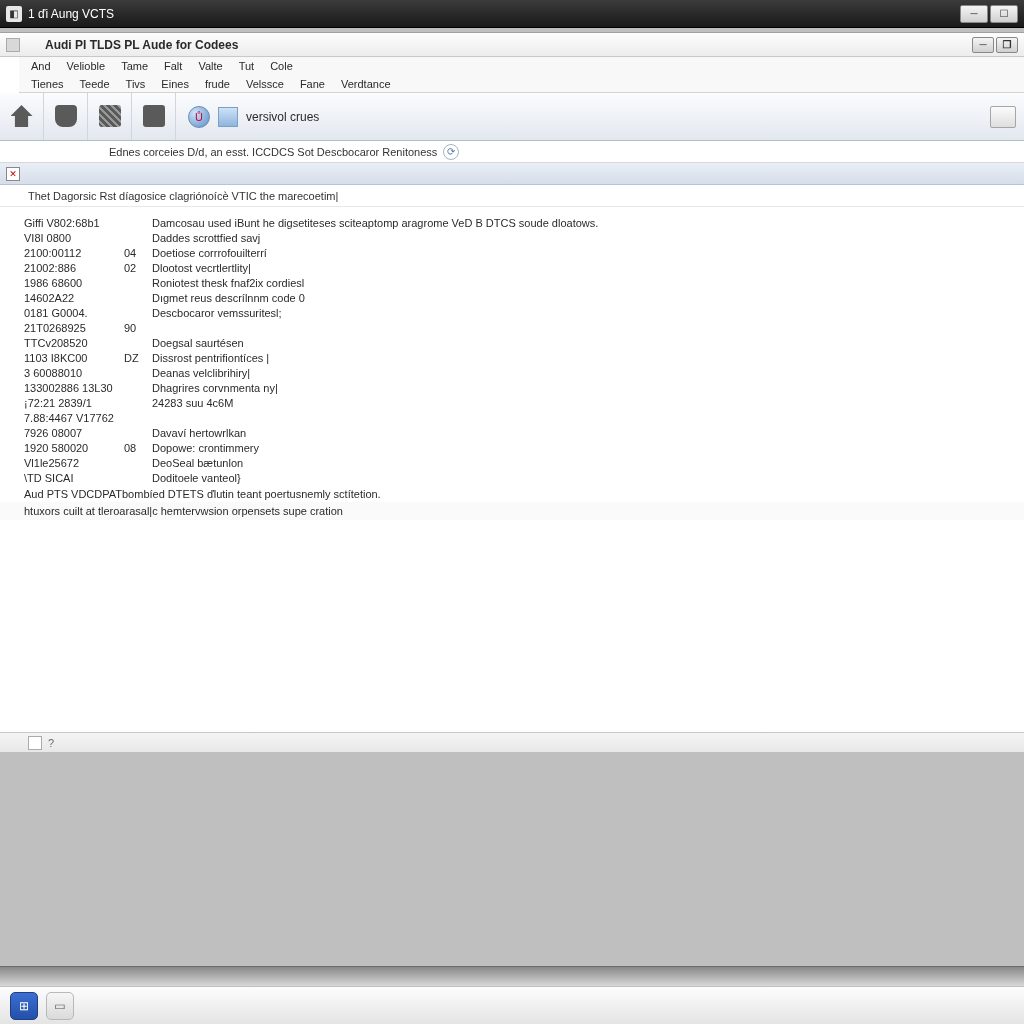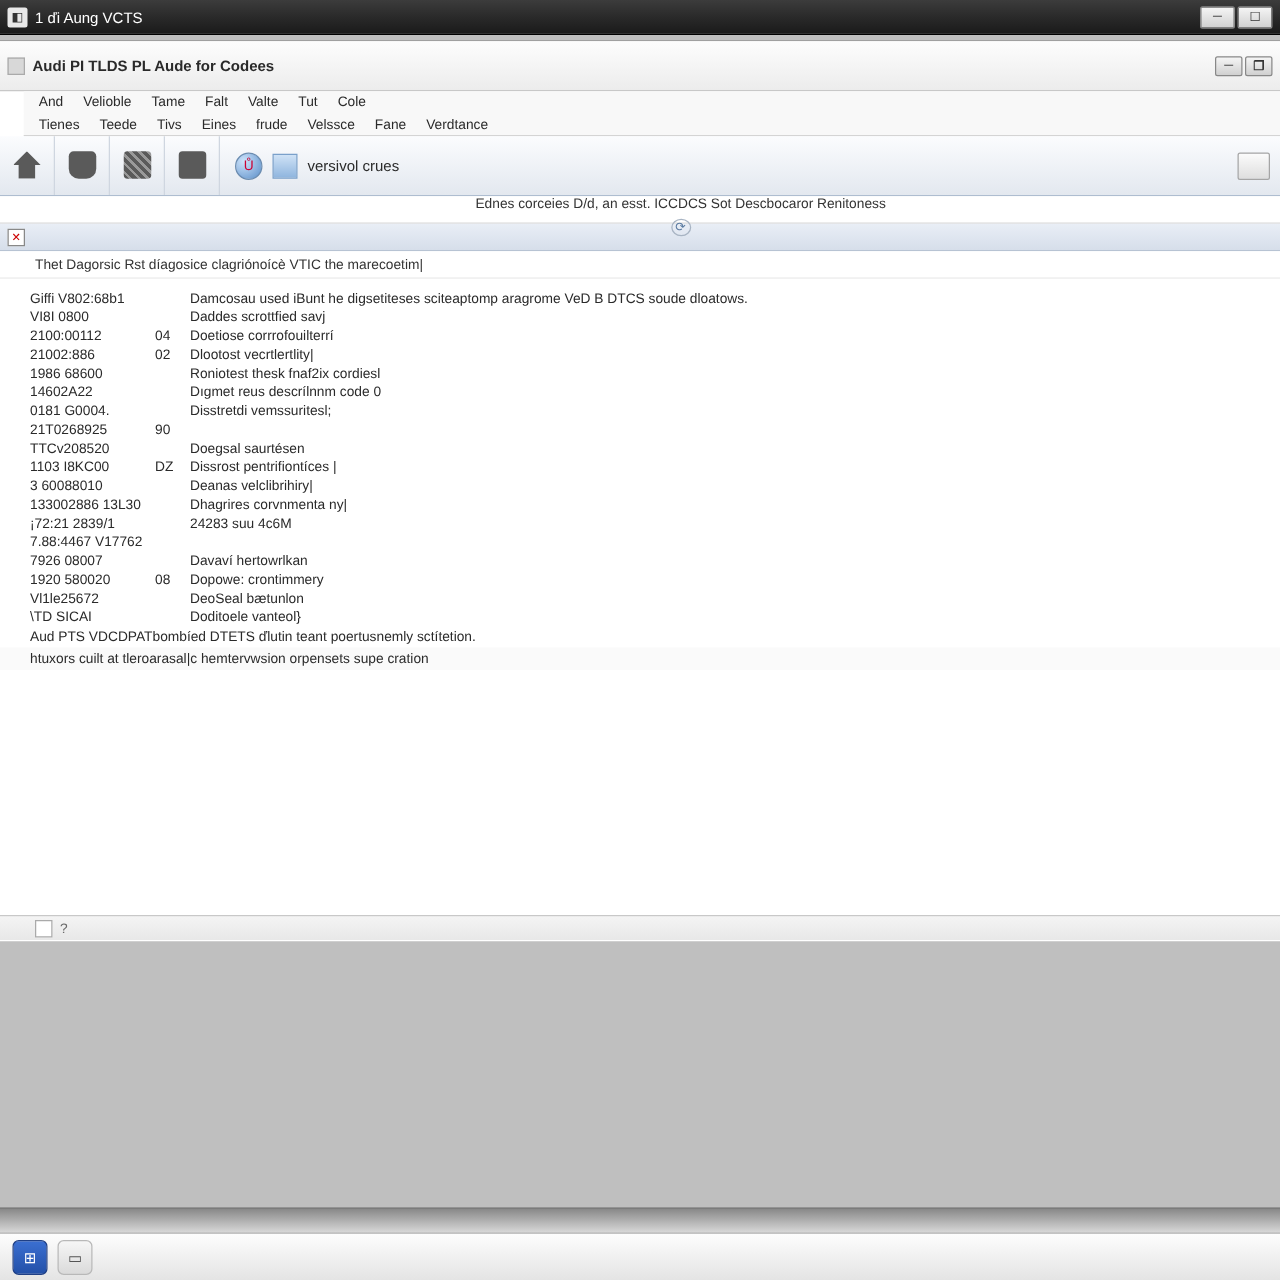--- a/index.html
+++ b/index.html
@@ -17,25 +17,25 @@
 .winbtn { width:28px; height:18px; background:linear-gradient(to bottom,#f5f5f5,#d0d0d0); border:1px solid #888; border-radius:2px; display:flex;align-items:center;justify-content:center; font-size:10px; color:#333;}
 
 .inner-window {
   margin-top: 4px;
   background: #fff;
   border-top: 1px solid #a0a0a0;
   height: 720px;
   position: relative;
 }
 .inner-titlebar {
-  height: 40px;
+  height: 24px;
   background: linear-gradient(to bottom,#fdfdfd,#ececec);
   border-bottom: 1px solid #c8c8c8;
   display: flex; align-items: center; padding: 0 6px;
-  font-size: 12px; color: #2a2a2a; font-weight: bold;
+  font-size: 12px; color: #2a2a2a; font-weight: bold; gap: 19px;
 }
 .inner-titlebar .tb-icon { width:14px;height:14px;background:#d8d8d8;margin-right:6px;border:1px solid #aaa; }
 .inner-titlebar .spacer { flex:1; }
 .inner-titlebar .winbtn { width:22px;height:16px; }
 
 .menubar1, .menubar2 {
   height: 18px;
   background: #f8f8f8;
   display: flex; align-items: center;
   padding: 0 4px;
@@ -56,21 +56,21 @@
 .tool-glyph { width:22px;height:22px;background:#5a5a5a;border-radius:3px;margin-bottom:1px; }
 .tool-right { flex:1; display:flex;align-items:center; padding-left:12px; gap:8px; }
 .round-icon { width:22px;height:22px;border-radius:50%;background:radial-gradient(circle at 30% 30%,#cde3fb,#5a8ec8);border:1px solid #6b8cb0;display:flex;align-items:center;justify-content:center;font-size:11px;color:#c03;}
 .sq-icon { width:20px;height:20px;background:linear-gradient(to bottom,#cfe2f6,#8fb5de);border:1px solid #7aa0ca; }
 .tool-text { font-size:12px;color:#2a2a2a; }
 .right-gap { flex:1; }
 .right-btn { width:26px;height:22px;background:linear-gradient(to bottom,#fbfbfb,#dedede);border:1px solid #a5a5a5;border-radius:2px;margin-right:8px; }
 
 .filterbar {
   height: 22px; background:#fff; border-bottom:1px solid #d8d8d8;
-  display:flex;align-items:center;padding-left:65px;font-size:11px;color:#333;gap:6px;flex-direction:column;
+  display:flex;align-items:center;padding-left:109px;font-size:11px;color:#333;gap:6px;
 }
 .filterbar .refresh-ic { width:16px;height:16px;border:1px solid #a8b4c3;border-radius:50%;display:flex;align-items:center;justify-content:center;font-size:10px;color:#5a7aa0; }
 
 .tabbar {
   height: 22px;
   background: linear-gradient(to bottom,#e9eef6,#d6deea);
   display:flex;align-items:center;padding:0 6px;font-size:11px;color:#2a2a2a;
   border-bottom:1px solid #b7c3d3;
 }
 .tabbar .tab-icon { width:14px;height:14px;background:#fff;border:1px solid #888;margin-right:4px;display:flex;align-items:center;justify-content:center;font-size:9px;color:#c00; }
@@ -213,21 +213,21 @@
           <span class="c3">Roniotest thesk fnaf2ix  cordiesl</span>
         </div>
         <div class="row">
           <span class="c1">14602A22</span>
           <span class="c2"></span>
           <span class="c3">Dıgmet reus descrílnnm  code 0</span>
         </div>
         <div class="row">
           <span class="c1">0181 G0004.</span>
           <span class="c2"></span>
-          <span class="c3">Disstretdi vemssuritesl;</span>
+          <span class="c3">Descbocaror vemssuritesl;</span>
         </div>
         <div class="row">
           <span class="c1">21T0268925</span>
           <span class="c2">90</span>
         </div>
         <div class="row">
           <span class="c1">TTCv208520</span>
           <span class="c2"></span>
           <span class="c3">Doegsal saurtésen</span>
         </div>

